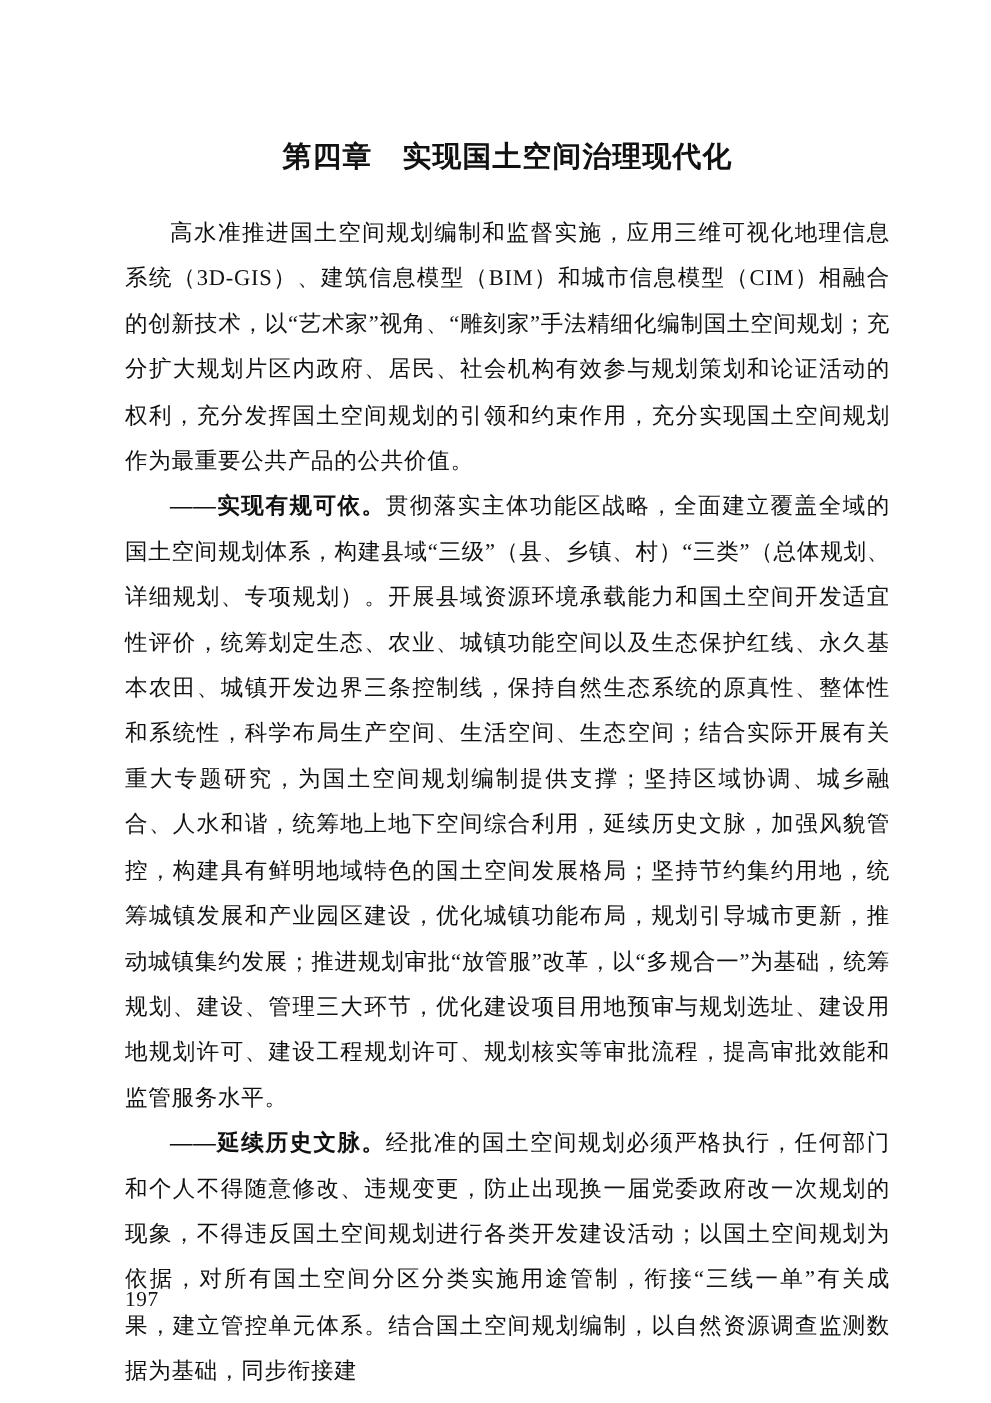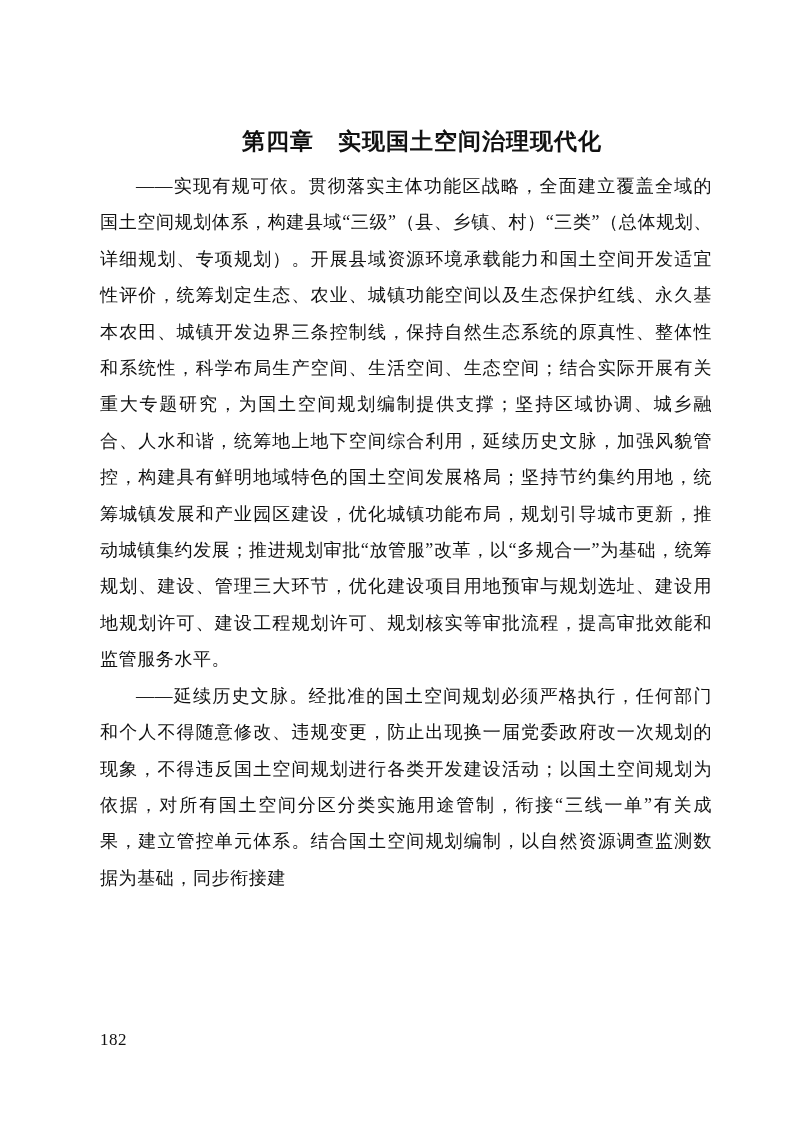--- a/index.html
+++ b/index.html
@@ -15,21 +15,21 @@
   .page {
     position: absolute;
     inset: 0;
     background: #ffffff;
   }
   .chapter-title {
     position: absolute;
     top: 108px;
     left: 100px;
     width: 612px;
-    margin: 16px;
+    margin: 0;
     text-align: center;
     font-family: "Liberation Sans", "DejaVu Sans", sans-serif;
     font-weight: bold;
     font-size: 23px;
     line-height: 34px;
     letter-spacing: 1px;
     white-space: nowrap;
   }
   .doc-body {
     position: absolute;
@@ -41,42 +41,43 @@
     text-align: justify;
     text-justify: inter-ideograph;
   }
   .para {
     margin: 0;
     padding: 0;
     text-indent: 2em;
     letter-spacing: 0.6px;
   }
   .para .lead {
-    font-weight: normal;
+    font-weight: bold;
   }
   .page-number {
     position: absolute;
     left: 100px;
     top: 1028px;
     font-size: 17px;
     line-height: 24px;
     letter-spacing: 0.5px;
   }
 </style>
 </head>
 <body>
 
 <div class="page">
 
   <h1 class="chapter-title">第四章　实现国土空间治理现代化</h1>
 
   <div class="doc-body">
 
+    <p class="para"><span class="lead"></span><span>高水准推进国土空间规划编制和监督实施，应用三维可视化地理信息系统（3D-GIS）、建筑信息模型（BIM）和城市信息模型（CIM）相融合的创新技术，以“艺术家”视角、“雕刻家”手法精细化编制国土空间规划；充分扩大规划片区内政府、居民、社会机构有效参与规划策划和论证活动的权利，充分发挥国土空间规划的引领和约束作用，充分实现国土空间规划作为最重要公共产品的公共价值。</span></p>
 
     <p class="para"><span class="lead">——实现有规可依。</span><span>贯彻落实主体功能区战略，全面建立覆盖全域的国土空间规划体系，构建县域“三级”（县、乡镇、村）“三类”（总体规划、详细规划、专项规划）。开展县域资源环境承载能力和国土空间开发适宜性评价，统筹划定生态、农业、城镇功能空间以及生态保护红线、永久基本农田、城镇开发边界三条控制线，保持自然生态系统的原真性、整体性和系统性，科学布局生产空间、生活空间、生态空间；结合实际开展有关重大专题研究，为国土空间规划编制提供支撑；坚持区域协调、城乡融合、人水和谐，统筹地上地下空间综合利用，延续历史文脉，加强风貌管控，构建具有鲜明地域特色的国土空间发展格局；坚持节约集约用地，统筹城镇发展和产业园区建设，优化城镇功能布局，规划引导城市更新，推动城镇集约发展；推进规划审批“放管服”改革，以“多规合一”为基础，统筹规划、建设、管理三大环节，优化建设项目用地预审与规划选址、建设用地规划许可、建设工程规划许可、规划核实等审批流程，提高审批效能和监管服务水平。</span></p>
 
     <p class="para"><span class="lead">——延续历史文脉。</span><span>经批准的国土空间规划必须严格执行，任何部门和个人不得随意修改、违规变更，防止出现换一届党委政府改一次规划的现象，不得违反国土空间规划进行各类开发建设活动；以国土空间规划为依据，对所有国土空间分区分类实施用途管制，衔接“三线一单”有关成果，建立管控单元体系。结合国土空间规划编制，以自然资源调查监测数据为基础，同步衔接建</span></p>
 
   </div>
 
-  <div class="page-number">182</div>
+  <div class="page-number">197</div>
 
 </div>
 
 </body></html>

